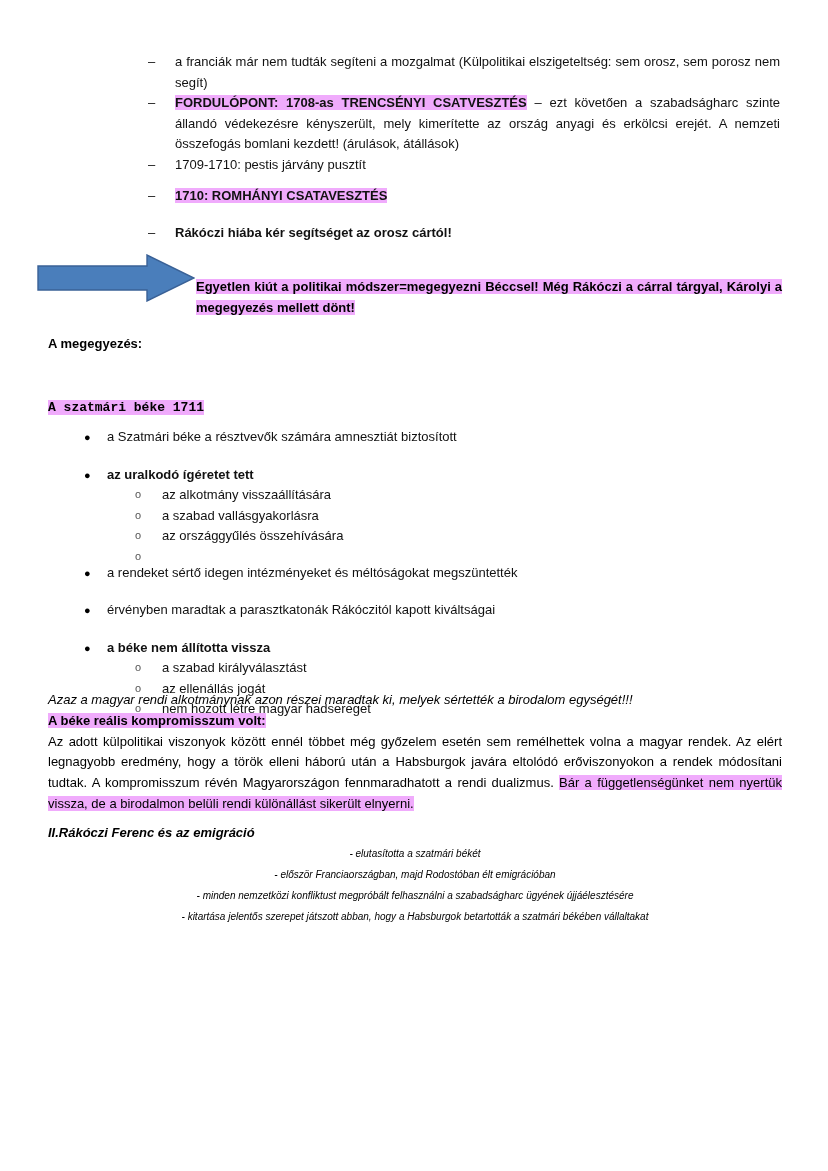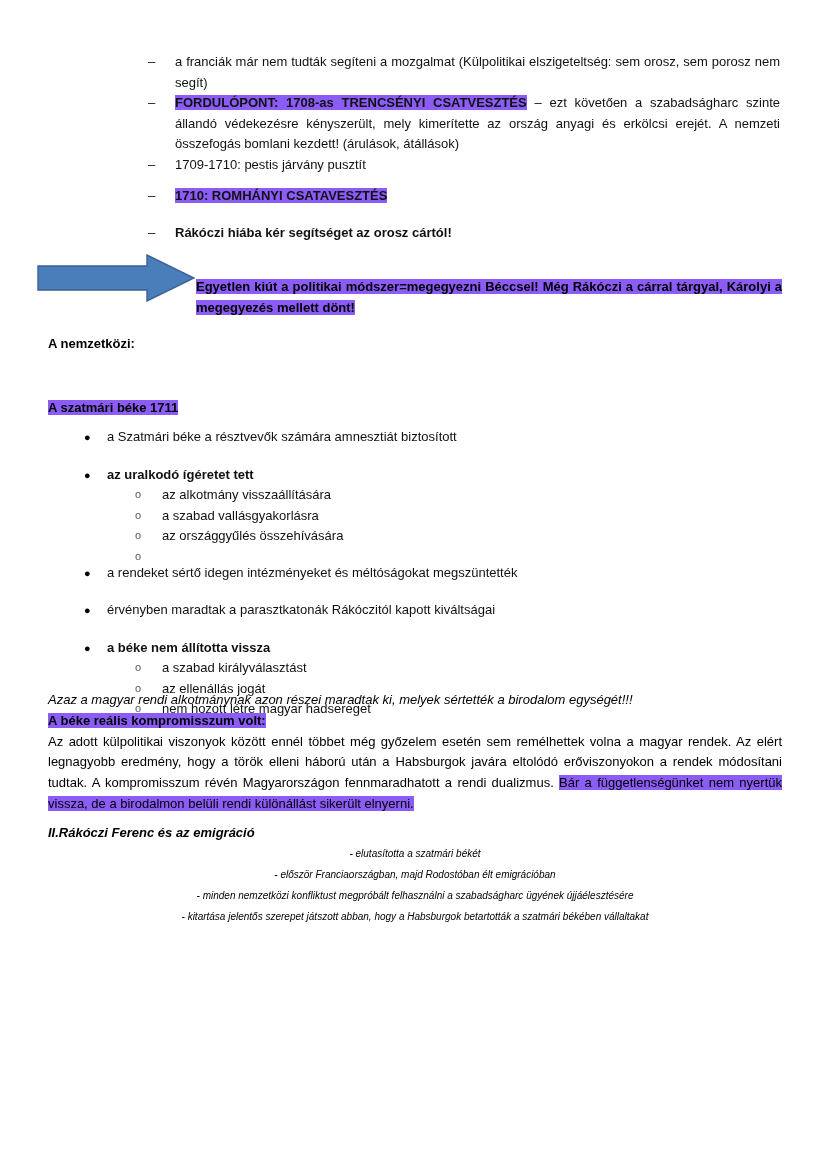--- a/index.html
+++ b/index.html
@@ -26,21 +26,21 @@
   }
 
   
   .txt {
     font-size: 13.0px;
     line-height: 20.5px;
     color: #111111;
   }
   .bold { font-weight: bold; }
   .hl {
-    background: #8b5cf6;
+    background: #f0abfc;
     box-decoration-break: clone;
     -webkit-box-decoration-break: clone;
   }
 
   
   .dash-list {
     margin: 0;
     padding: 0;
     list-style: none;
     position: absolute;
@@ -241,24 +241,24 @@
   <div class="arrow-wrap">
     <svg width="158" height="48" viewBox="0 0 158 48" xmlns="http://www.w3.org/2000/svg">
       <polygon points="1,12 110,12 110,1 157,24 110,47 110,36 1,36" fill="#4a7ebb" stroke="#3a6196" stroke-width="1.4" stroke-linejoin="miter"></polygon>
     </svg>
   </div>
 
   <div class="callout">
     <span class="hl">Egyetlen kiút a politikai módszer=megegyezni Béccsel! Még Rákóczi a cárral tárgyal, Károlyi a megegyezés mellett dönt!</span>
   </div>
 
-  <div class="sec-head" style="left:48px; top:334px;">A nemzetközi:</div>
-
-
-  <div class="sec-head" style="left:48px; top:398px;">
+  <div class="sec-head" style="left:48px; top:334px;">A megegyezés:</div>
+
+
+  <div class="sec-head" style="left:48px; top:398px;font-family:Liberation Mono, monospace;">
     <span class="hl">A szatmári béke 1711</span>
   </div>
 
   <ul class="bullet-list">
 
     <li class="b-item">
       <span class="dot">●</span>
       <span class="txt">a Szatmári béke a résztvevők számára amnesztiát biztosított</span>
     </li>
 

